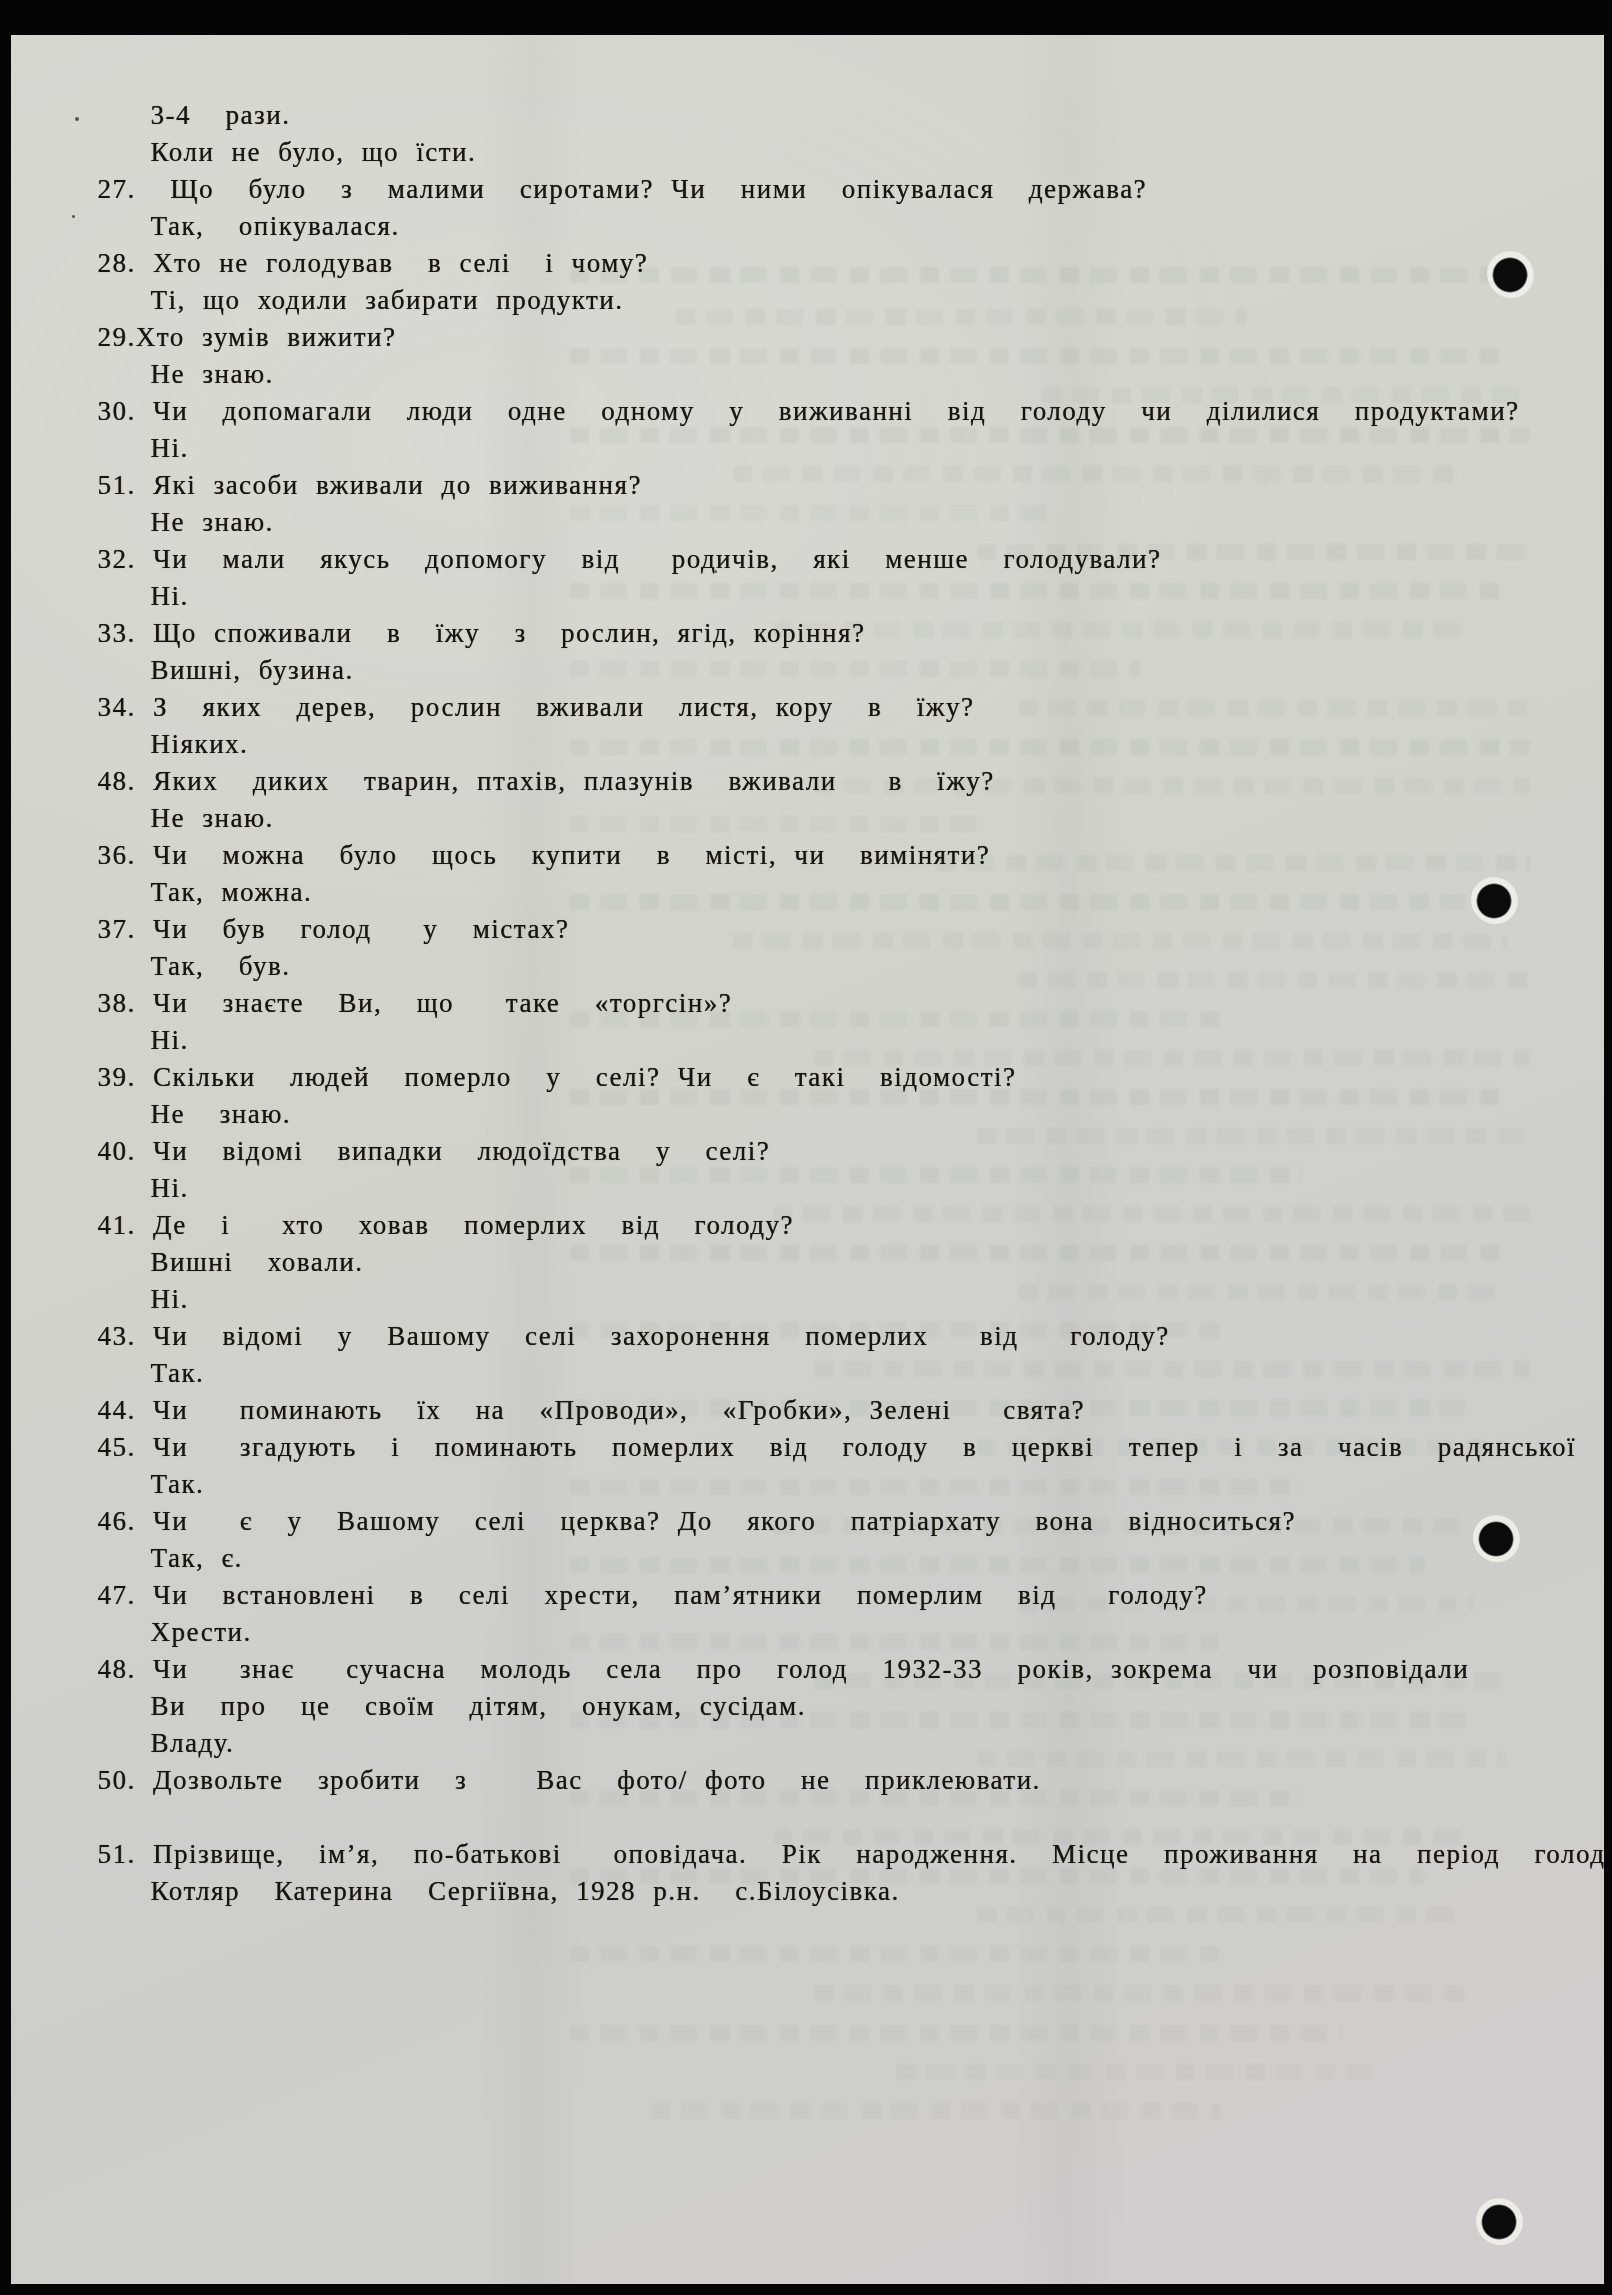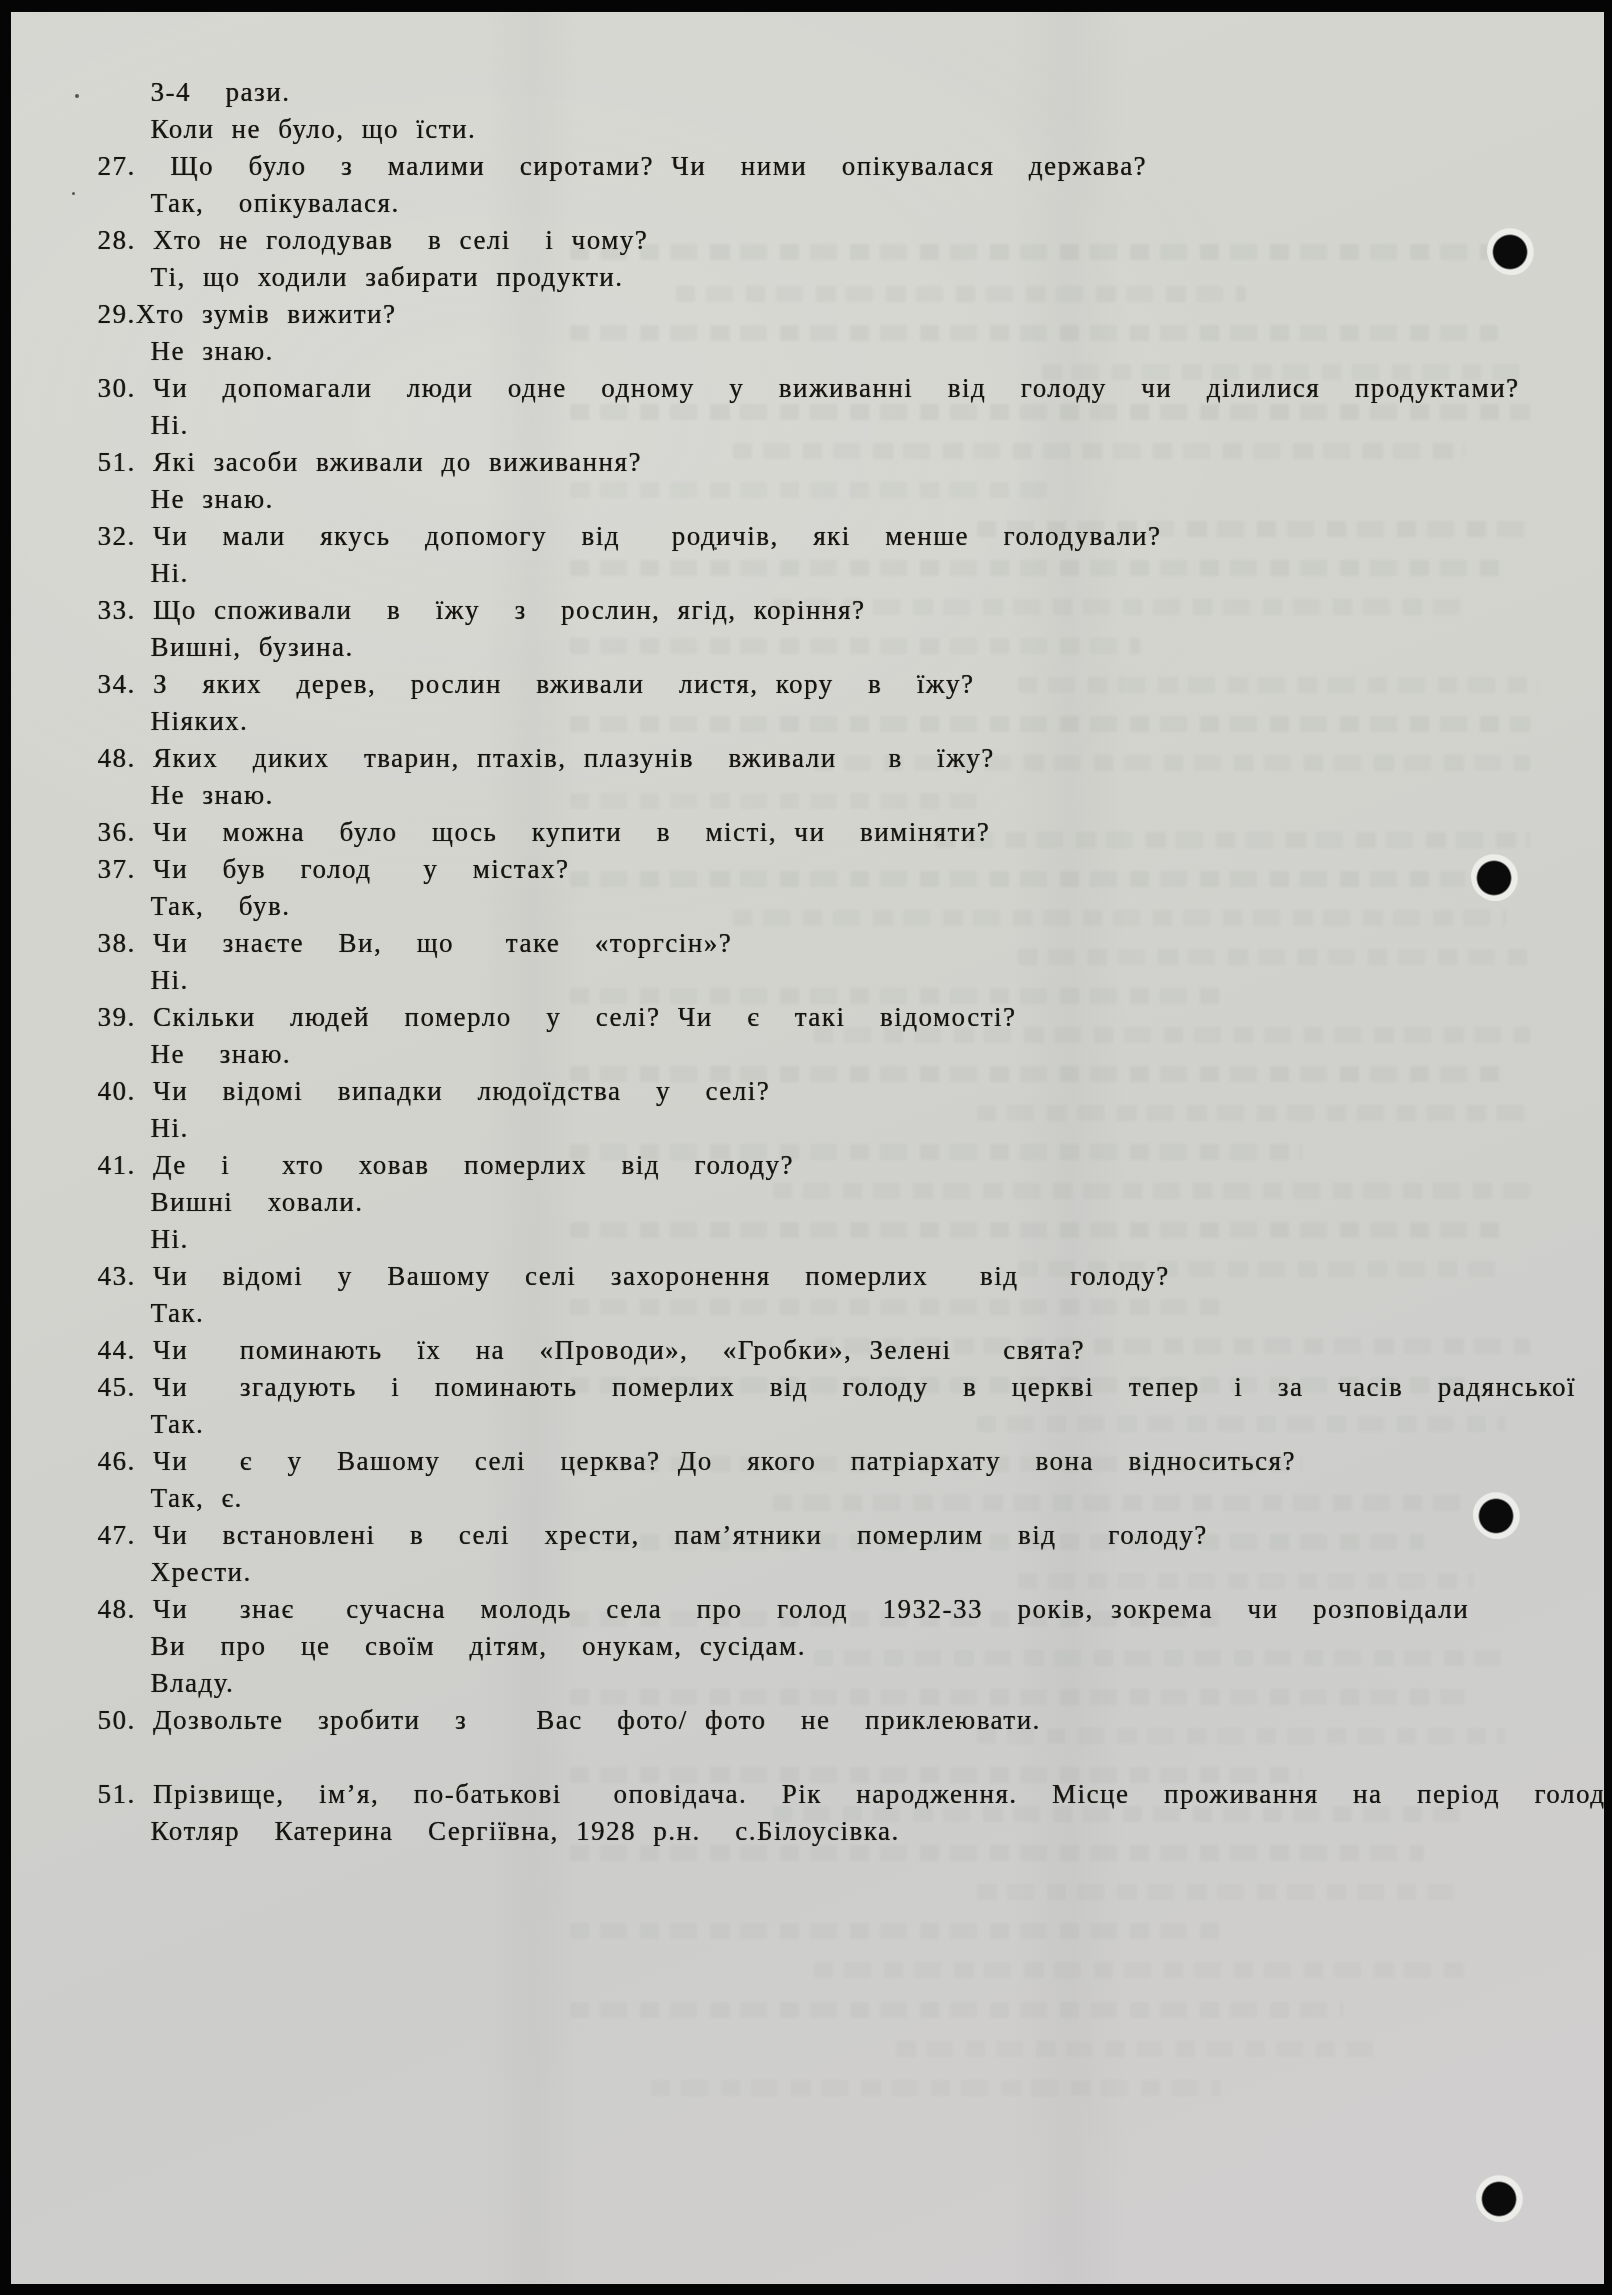--- a/index.html
+++ b/index.html
@@ -3,21 +3,21 @@
 <meta charset="utf-8">
 <style>
   html,body{margin:0;padding:0;}
   body{
     width:1613px;height:2295px;
     background:#050505;
     position:relative;
     overflow:hidden;
     font-family:"Liberation Serif","DejaVu Serif",serif;
   }
-  .scan{position:absolute;inset:0;}
+  .scan{position:absolute;inset:0;margin-top:23px;}
   .paper{
     position:absolute;left:10.6px;top:12.2px;right:9px;bottom:11.4px;
     background:
       radial-gradient(ellipse 1139px 732px at 30% 18%, rgba(255,255,255,0.10), rgba(255,255,255,0) 70%),
       linear-gradient(158deg, var(--paper,#d6d7d1) 0%, #d2d3cd 42%, #cdcecb 72%, #d1cecf 100%);
     overflow:hidden;
     box-shadow:inset 0 0 1.6px rgba(255,235,235,.5);
   }
   .band{position:absolute;top:0;bottom:0;pointer-events:none;}
   .band.b1{left:472px;width:98px;background:linear-gradient(90deg,rgba(110,112,116,0) 0%,rgba(110,112,116,.05) 50%,rgba(110,112,116,0) 100%);}
@@ -122,20 +122,21 @@
         <div class="line a">Не знаю.</div>
         <div class="line q">32. Чи  мали  якусь  допомогу  від   родичів,  які  менше  голодували?</div>
         <div class="line a">Ні.</div>
         <div class="line q">33. Що споживали  в  їжу  з  рослин, ягід, коріння?</div>
         <div class="line a">Вишні, бузина.</div>
         <div class="line q">34. З  яких  дерев,  рослин  вживали  листя, кору  в  їжу?</div>
         <div class="line a">Ніяких.</div>
         <div class="line q">48. Яких  диких  тварин, птахів, плазунів  вживали   в  їжу?</div>
         <div class="line a">Не знаю.</div>
         <div class="line q">36. Чи  можна  було  щось  купити  в  місті, чи  виміняти?</div>
+        <div class="line a">Так, можна.</div>
         <div class="line q">37. Чи  був  голод   у  містах?</div>
         <div class="line a">Так,  був.</div>
         <div class="line q">38. Чи  знаєте  Ви,  що   таке  «торгсін»?</div>
         <div class="line a">Ні.</div>
         <div class="line q">39. Скільки  людей  померло  у  селі? Чи  є  такі  відомості?</div>
         <div class="line a">Не  знаю.</div>
         <div class="line q">40. Чи  відомі  випадки  людоїдства  у  селі?</div>
         <div class="line a">Ні.</div>
         <div class="line q">41. Де  і   хто  ховав  померлих  від  голоду?</div>
         <div class="line a">Вишні  ховали.</div>

